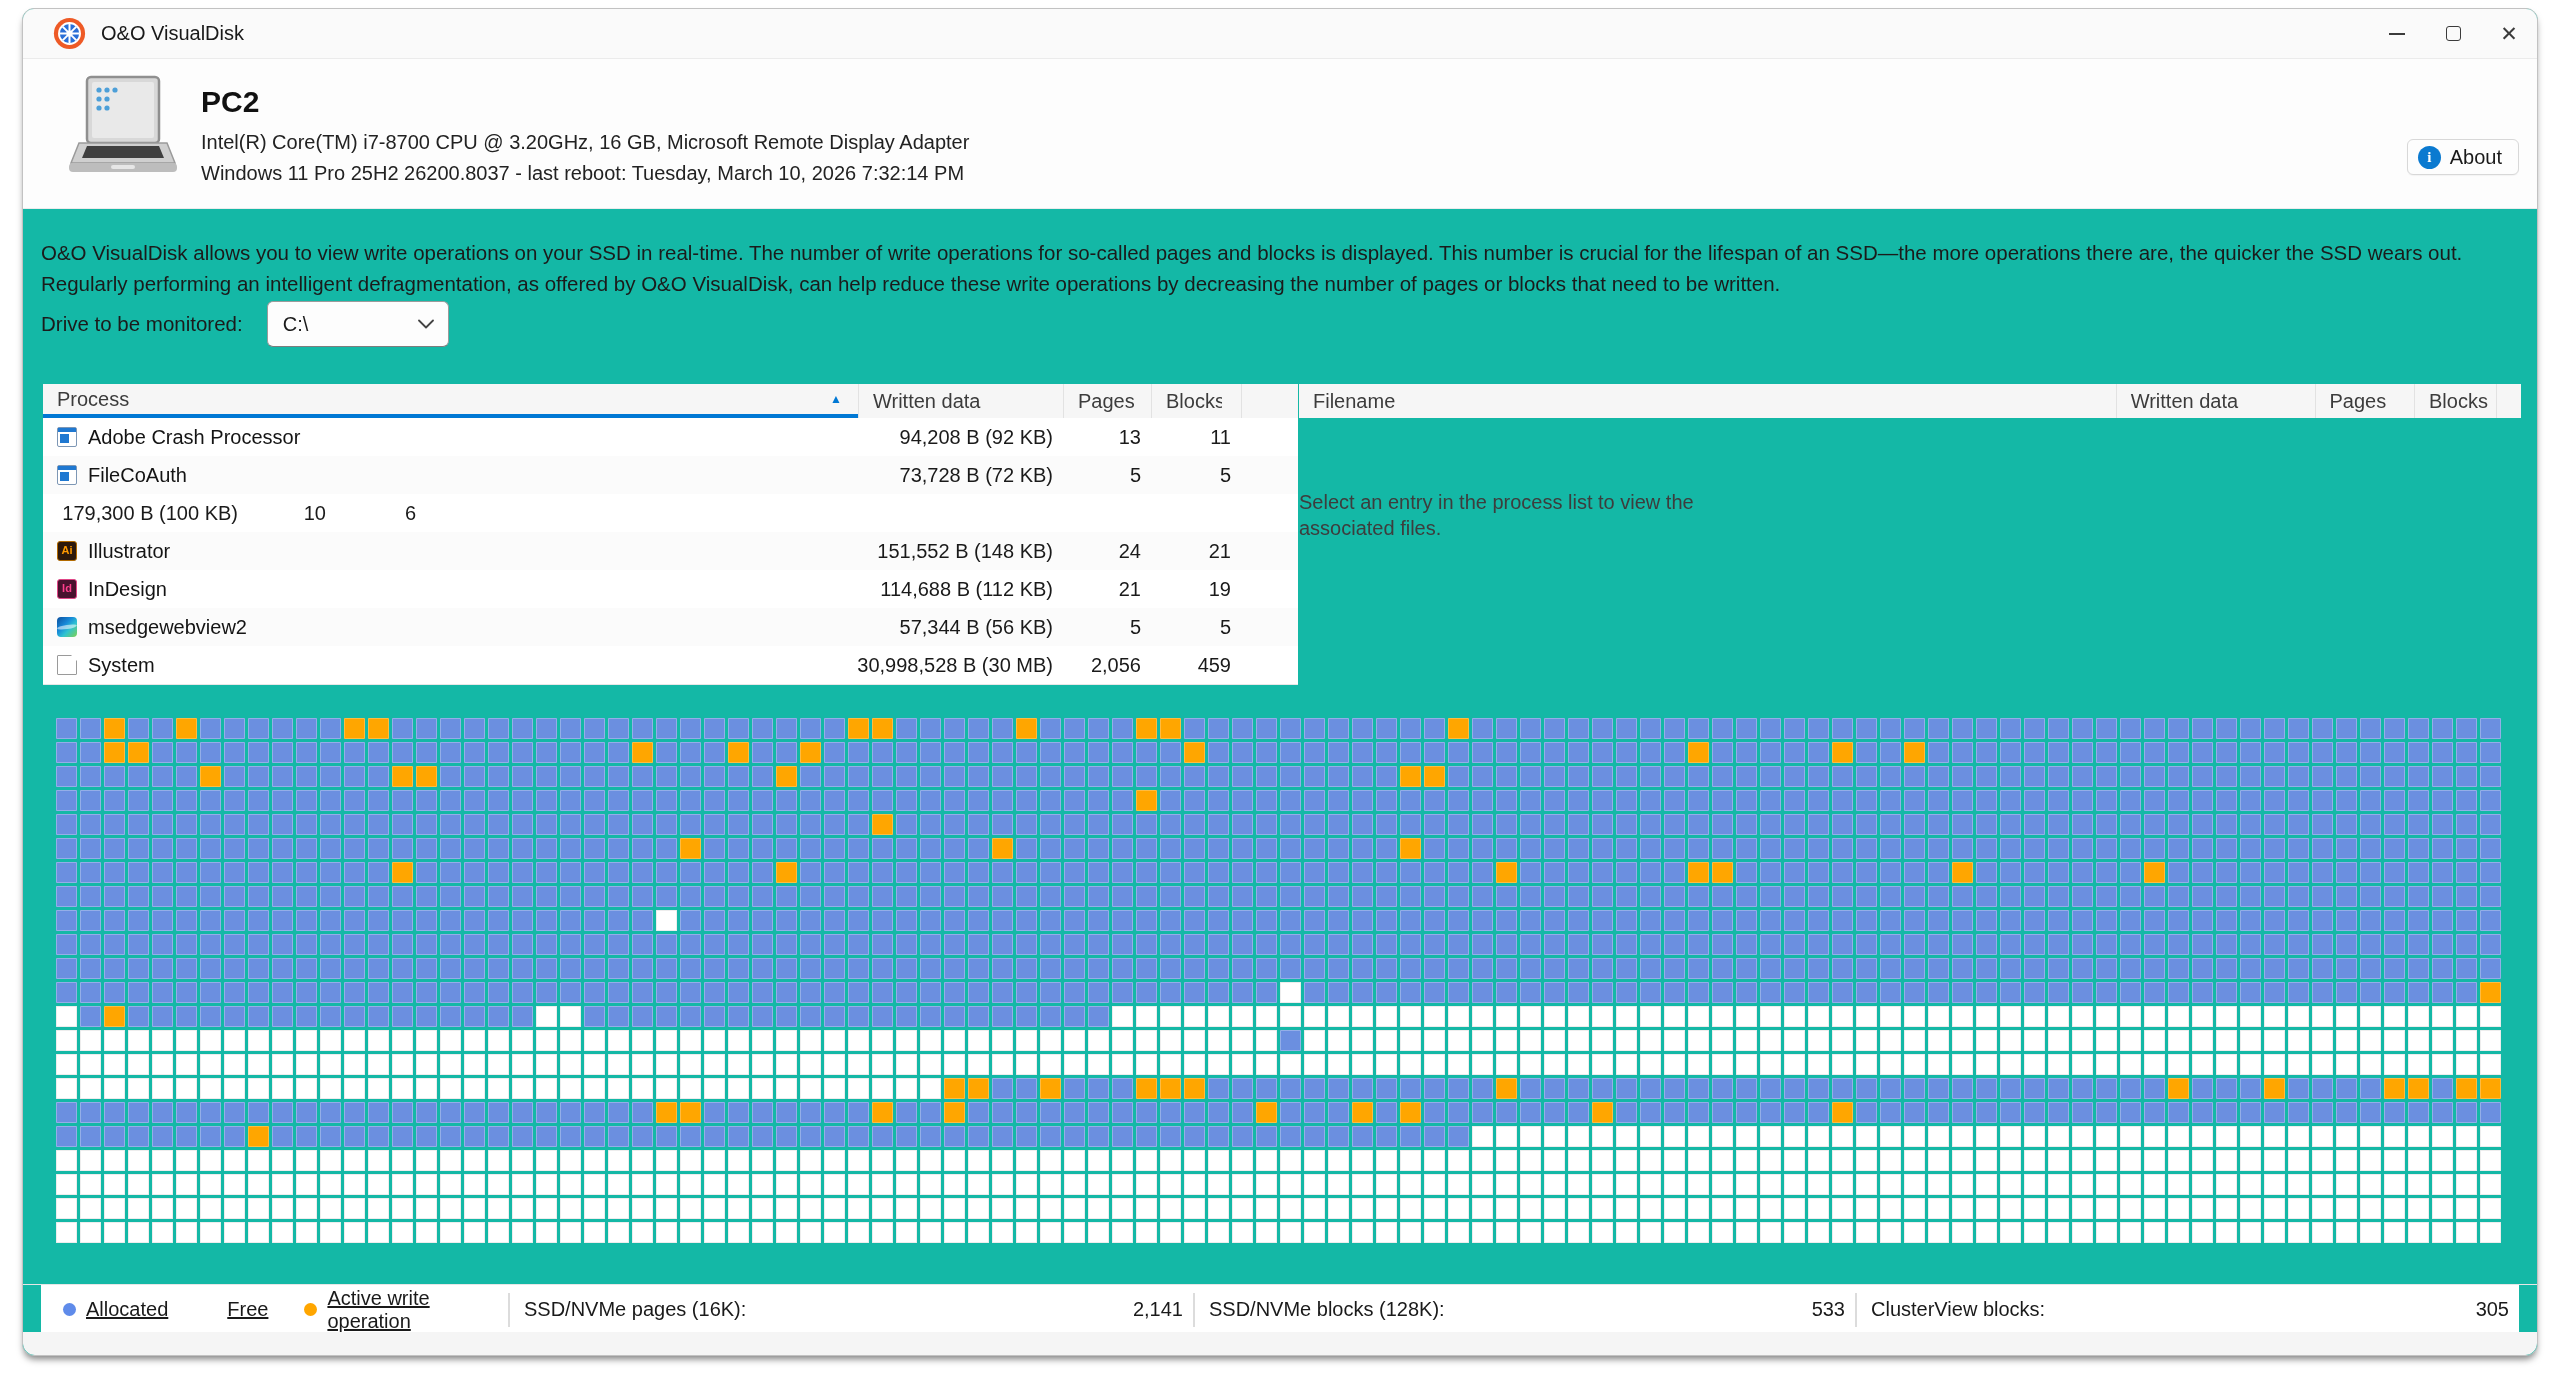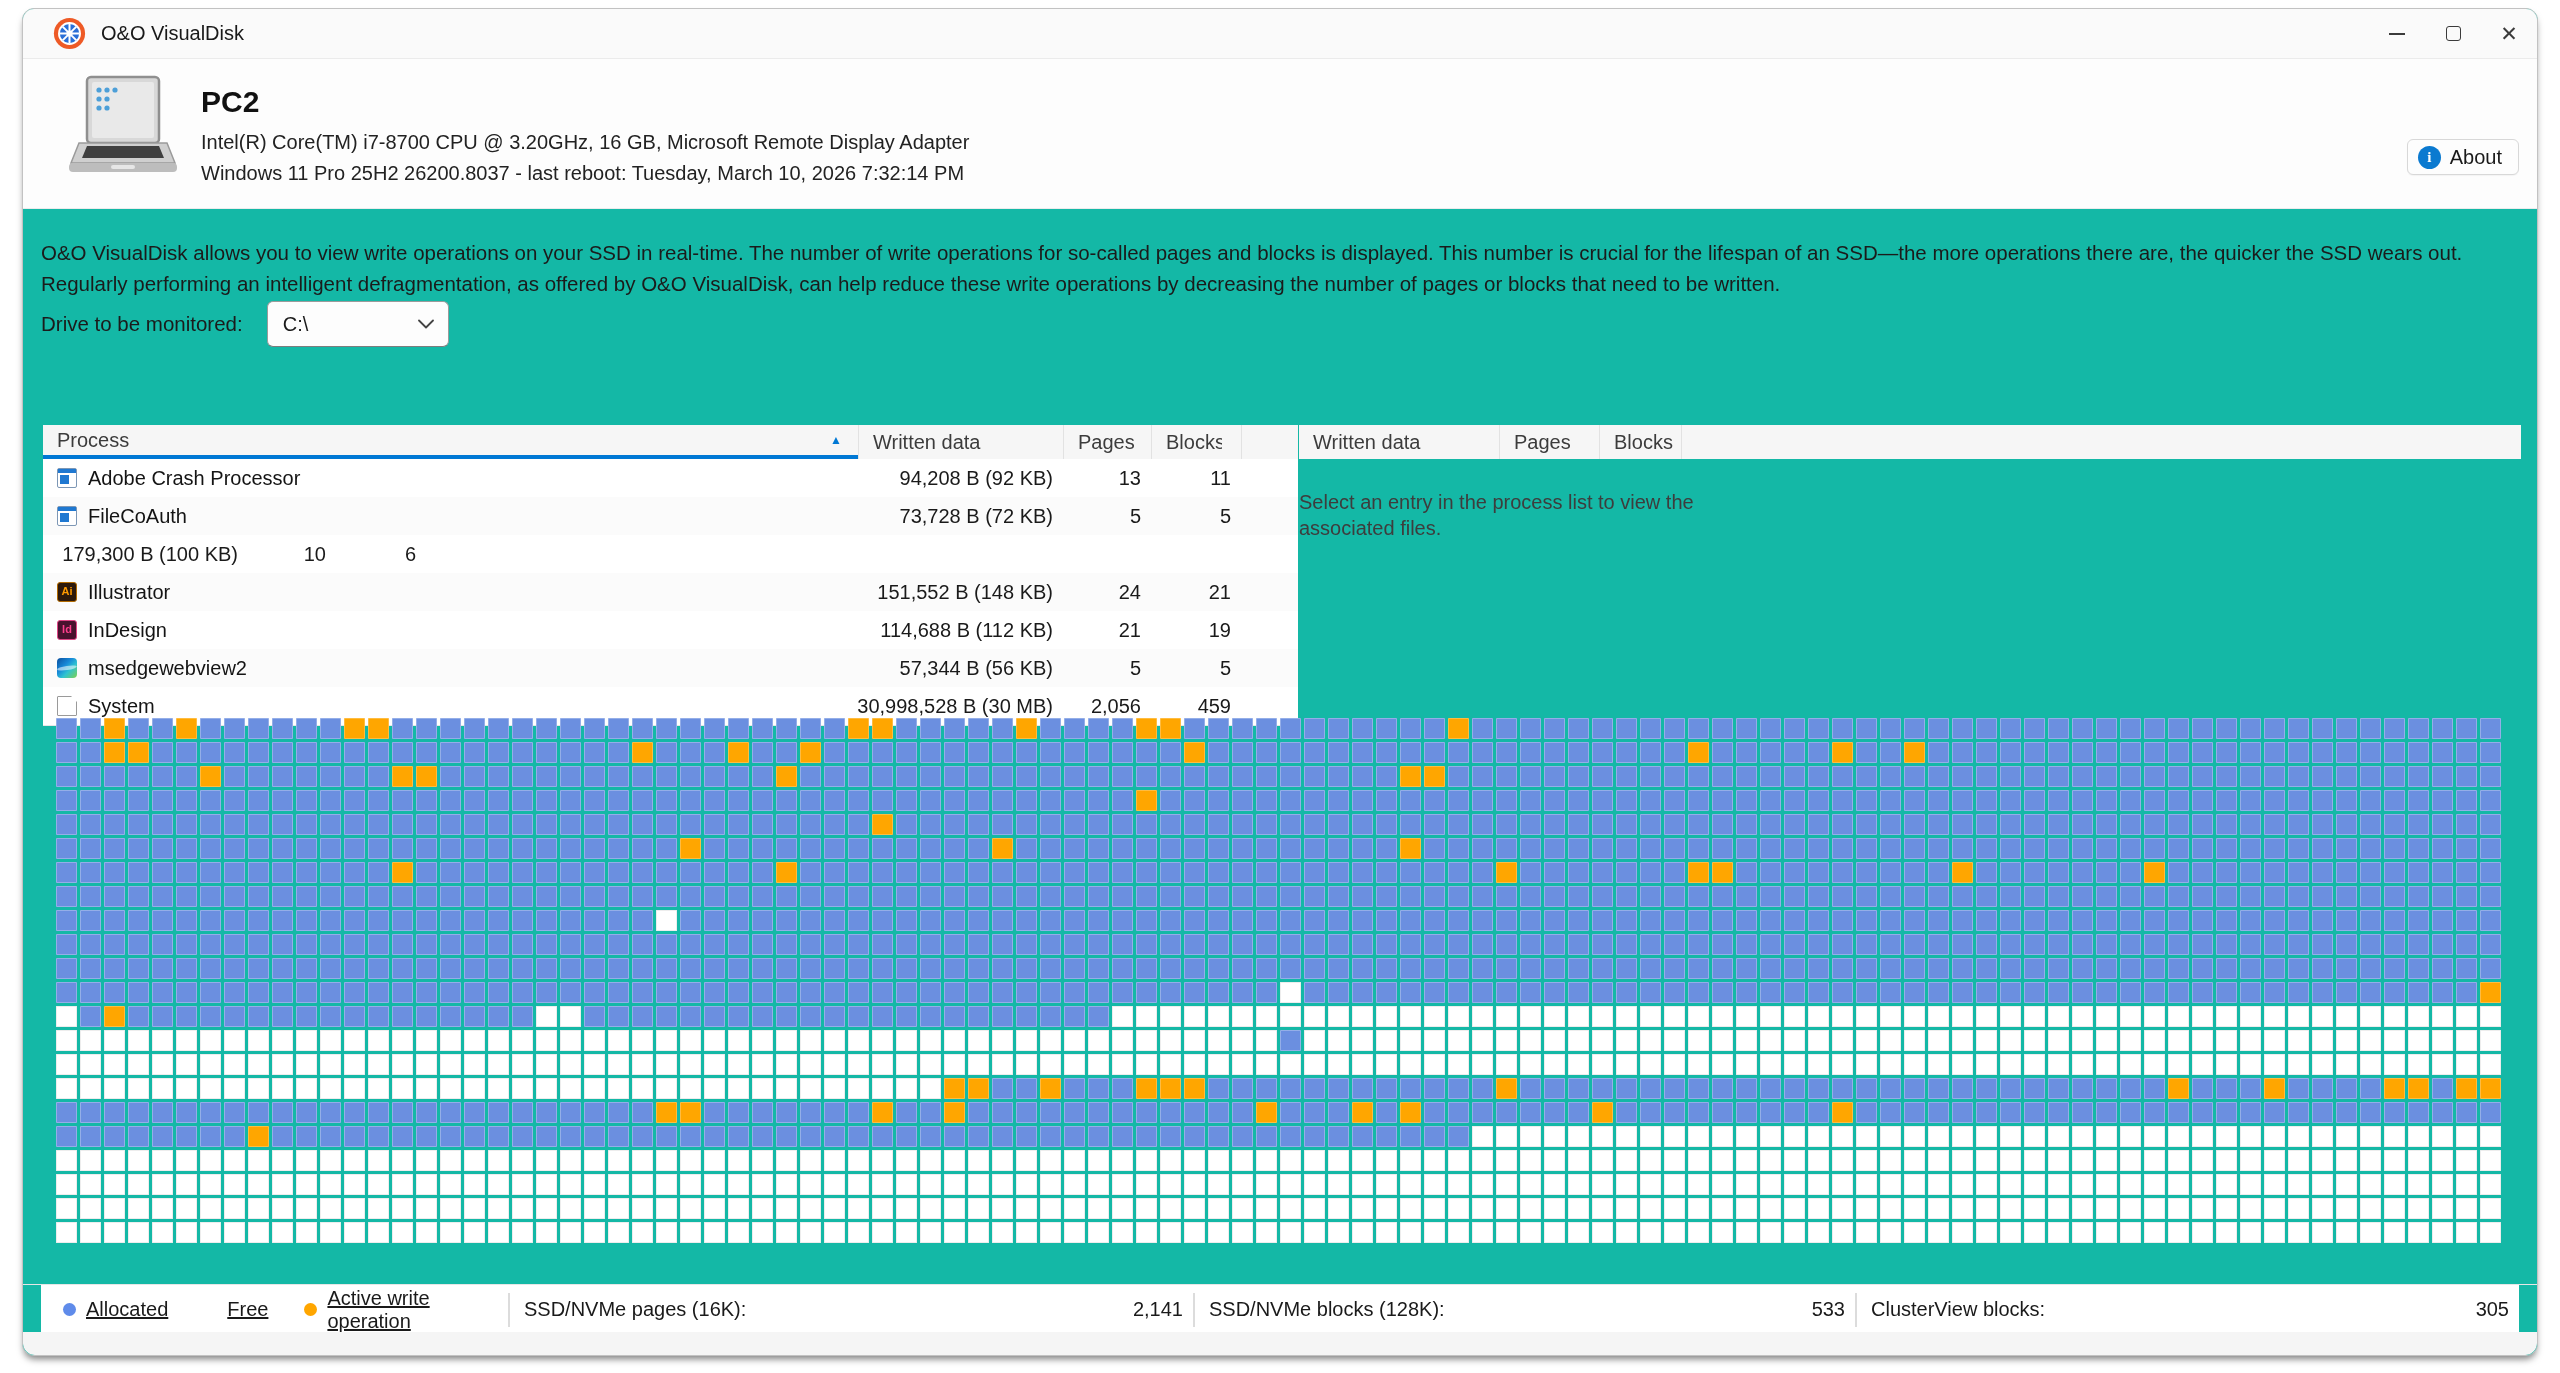--- a/index.html
+++ b/index.html
@@ -60,21 +60,21 @@
     margin-left:24px; width:182px; height:46px; border:1px solid #9b9b9b; border-bottom-color:#7d7d7d;
     border-radius:6px; background:#fdfdfd; display:flex; align-items:center;
     padding:0 14px 0 15px; font-size:20px; color:#1a1a1a;
   }
   .drive-select .chev { margin-left:auto; }
 
   
   .tbl { position:absolute; top:375px; font-size:20px; }
   .tbl-left  { left:20px;   width:1255px; }
   .tbl-right { left:1276px; width:1222px; }
-  .tbl-head { display:flex; height:34px; background:#f6f6f6; align-items:stretch;margin-top:41px; }
+  .tbl-head { display:flex; height:34px; background:#f6f6f6; align-items:stretch; }
   .th { display:flex; align-items:center; padding:0 10px 0 14px; color:#3c3c3c; position:relative; }
   .th + .th { border-left:1px solid #e2e2e2; }
   .th.sorted { border-bottom:4px solid #0078d4; }
   .sort-arrow { margin-left:auto; font-size:12px; color:#0078d4; padding-right:6px; }
   .clipw { display:inline-block; width:56px; overflow:hidden; white-space:nowrap; }
 
   .col-name-l { width:815px; }
   .col-wr-l   { width:205px; }
   .col-pg-l   { width:88px;  }
   .col-bl-l   { width:90px;  }
@@ -298,20 +298,23 @@
             <div class="td num col-wr-l">30,998,528 B (30 MB)</div>
             <div class="td num col-pg-l">2,056</div>
             <div class="td num col-bl-l">459</div>
             <div class="td col-gut-l"></div>
           </div>
         </div>
     </div>
 
     <div class="tbl tbl-right">
       <div class="tbl-head">
+        <div class="th col-name-r">
+            <span>Filename</span>
+          </div>
         <div class="th col-wr-r">
             <span>Written data</span>
           </div>
         <div class="th col-pg-r">
             <span>Pages</span>
           </div>
         <div class="th col-bl-r">
             <span>Blocks</span>
           </div>
         <div class="th col-gut-r"></div>

